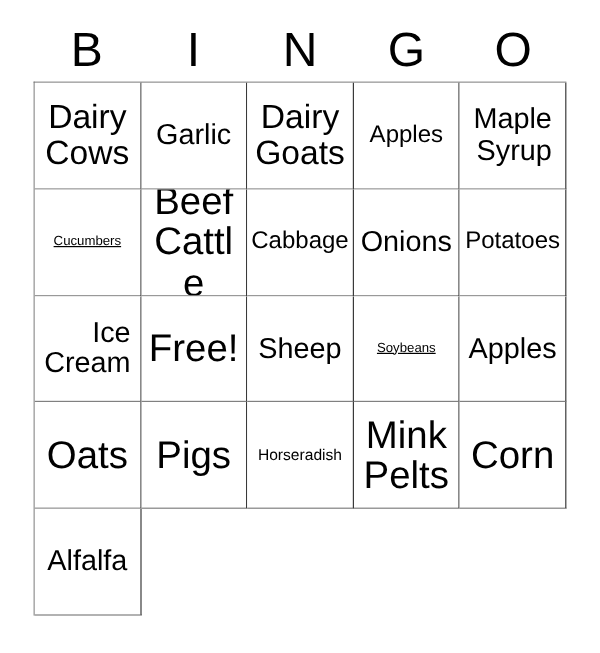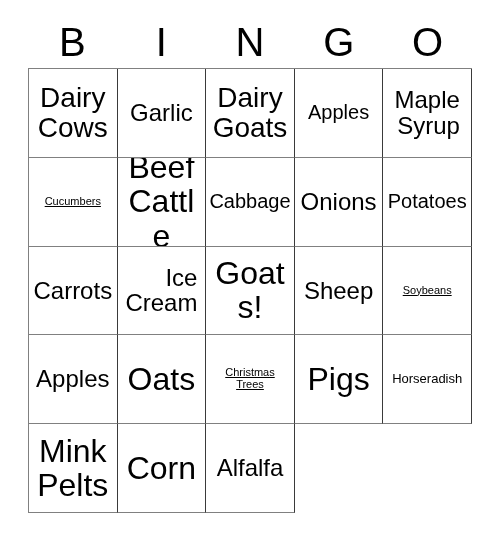--- a/index.html
+++ b/index.html
@@ -126,42 +126,36 @@
       <div class="bingo-cell">
         <span class="cell-text size-sm">Cabbage</span>
       </div>
       <div class="bingo-cell">
         <span class="cell-text size-md">Onions</span>
       </div>
       <div class="bingo-cell">
         <span class="cell-text size-sm">Potatoes</span>
       </div>
       <div class="bingo-cell">
-        <span class="cell-text size-md">Carrots</span>
-      </div>
-      <div class="bingo-cell">
         <span class="cell-text size-md">Ice<br>Cream</span>
       </div>
       <div class="bingo-cell">
-        <span class="cell-text size-xl">Goats!</span>
+        <span class="cell-text size-xl">Free!</span>
       </div>
       <div class="bingo-cell">
         <span class="cell-text size-md">Sheep</span>
       </div>
       <div class="bingo-cell">
         <span class="cell-text size-xs">Soybeans</span>
       </div>
       <div class="bingo-cell">
         <span class="cell-text size-md">Apples</span>
       </div>
       <div class="bingo-cell">
         <span class="cell-text size-xl">Oats</span>
-      </div>
-      <div class="bingo-cell">
-        <span class="cell-text size-xs">Christmas<br>Trees</span>
       </div>
       <div class="bingo-cell">
         <span class="cell-text size-xl">Pigs</span>
       </div>
       <div class="bingo-cell">
         <span class="cell-text size-xxs">Horseradish</span>
       </div>
       <div class="bingo-cell">
         <span class="cell-text size-xl">Mink<br>Pelts</span>
       </div>

